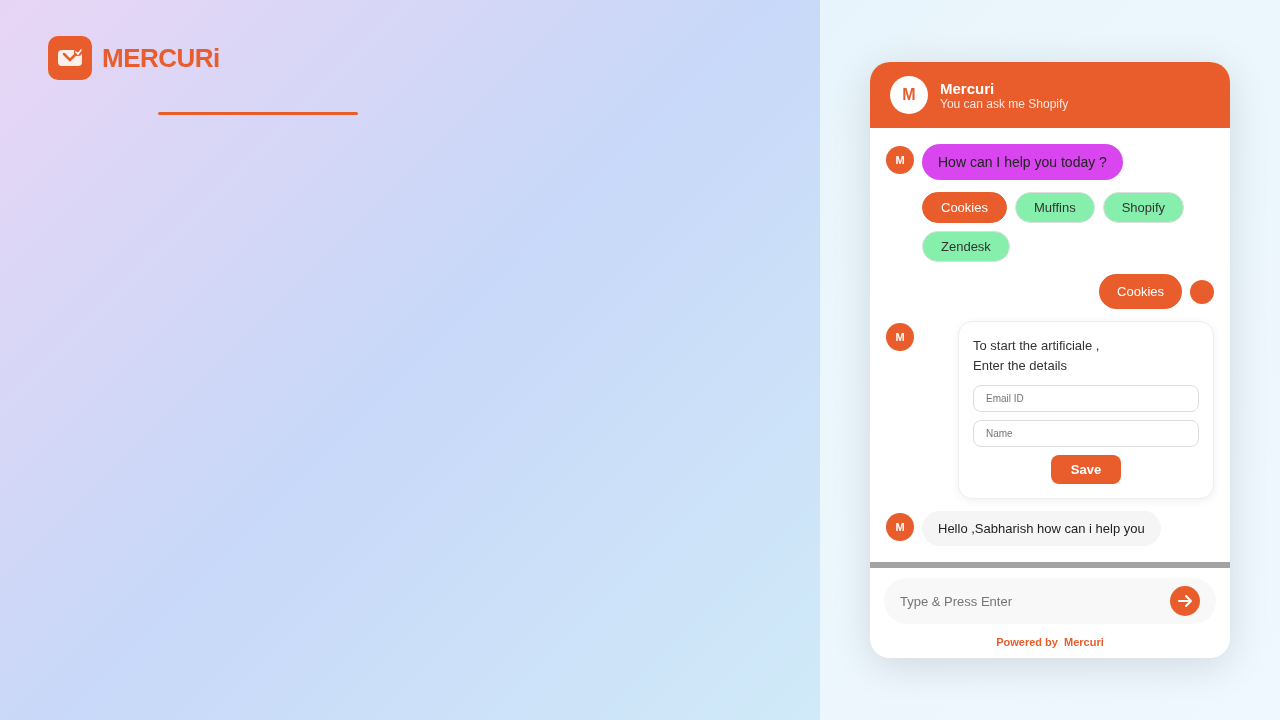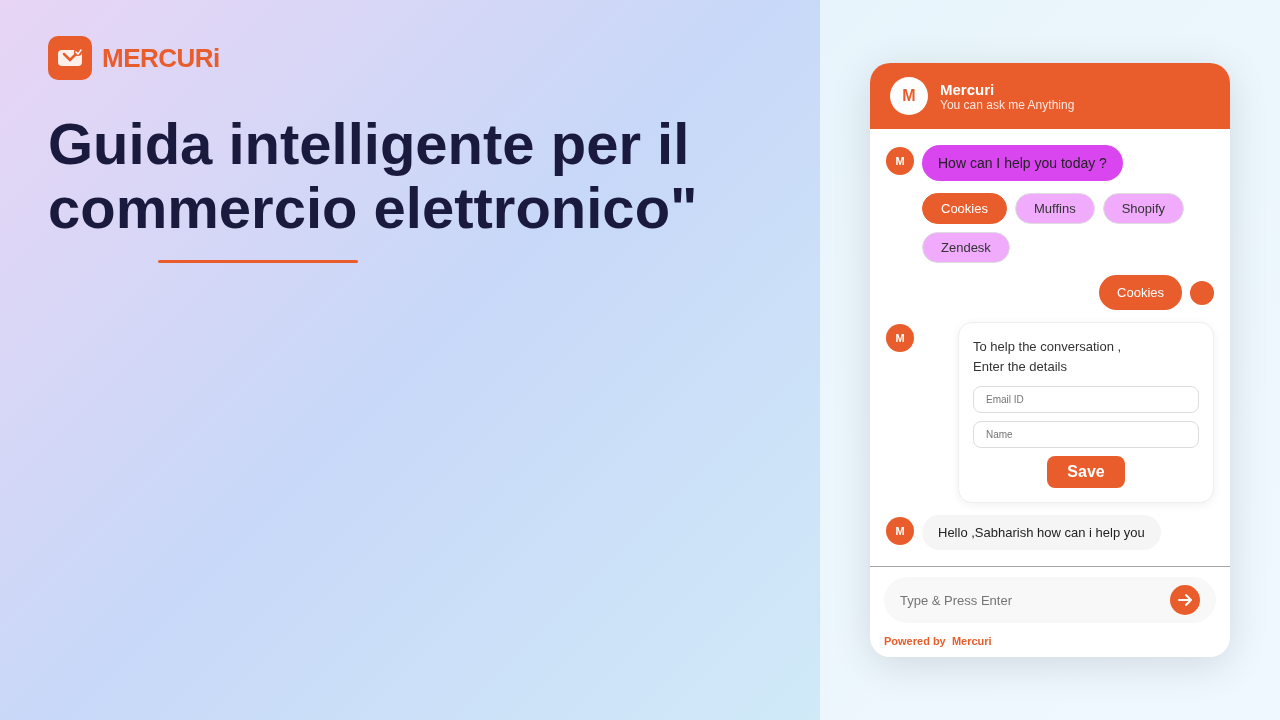--- a/index.html
+++ b/index.html
@@ -187,21 +187,21 @@
       margin-left: 36px;
     }
 
     .qr-btn {
       border-radius: 20px;
       padding: 7px 18px;
       font-size: 13px;
       font-weight: 500;
       cursor: pointer;
       border: 1.5px solid #ddd;
-      background: #f0abfc;
+      background: #86efac;
       color: #333;
     }
 
     .qr-btn.active {
       background: #e85d2b;
       color: #fff;
       border-color: #e85d2b;
     }
 
     
@@ -256,40 +256,40 @@
       margin-bottom: 8px;
       outline: none;
     }
 
     .form-save-btn {
       background: #e85d2b;
       color: #fff;
       border: none;
       border-radius: 8px;
       padding: 7px 20px;
-      font-size: 16px;
+      font-size: 13px;
       font-weight: 600;
       cursor: pointer;
       display: block;
       margin: 0 auto;
     }
 
     
     .hello-bubble {
       background: #f5f5f5;
       border-radius: 18px;
       padding: 10px 16px;
       font-size: 13px;
       color: #222;
     }
 
     
     .chat-footer {
       padding: 10px 14px;
-      border-top: 1px solid #a3a3a3;
+      border-top: 6px solid #a3a3a3;
     }
 
     .input-row {
       display: flex;
       align-items: center;
       background: #f8f8f8;
       border-radius: 24px;
       padding: 8px 16px;
       gap: 8px;
     }
@@ -310,21 +310,21 @@
       border-radius: 50%;
       display: flex;
       align-items: center;
       justify-content: center;
       cursor: pointer;
       border: none;
       flex-shrink: 0;
     }
 
     .powered-by {
-      text-align: left;
+      text-align: center;
       font-size: 11px;
       color: #999;
       margin-top: 12px;
     }
 
     .powered-by span {
       color: #e85d2b;
       font-weight: 700;
     }
   </style>
@@ -340,38 +340,37 @@
         <path d="M8 10 L14 16 L20 10" stroke="#e85d2b" stroke-width="2.5" stroke-linecap="round" fill="none"></path>
         <circle cx="22" cy="8" r="4" fill="#e85d2b"></circle>
         <path d="M20 8 L22 10 L25 6" stroke="white" stroke-width="1.5" stroke-linecap="round" fill="none"></path>
       </svg>
     </div>
     <div class="logo-text">
       <span>MERCUR</span><span style="color:#e85d2b;">i</span>
     </div>
   </div>
 
-  <h1 class="main-heading">Guida intelligente per il commercio elettronico"</h1>
 
   <div class="divider-line"></div>
 
 
 </div>
 
 <div class="right-panel">
 
   <div class="chat-widget">
 
     <div class="chat-header">
       <div class="chat-avatar">
         <span>M</span>
       </div>
       <div class="chat-header-info">
         <span class="chat-header-name">Mercuri</span>
-        <span class="chat-header-sub">You can ask me Anything</span>
+        <span class="chat-header-sub">You can ask me Shopify</span>
       </div>
     </div>
 
     <div class="chat-body">
 
       <div class="message-row">
         <div class="msg-avatar">
           <span>M</span>
         </div>
         <div class="bubble">How can I help you today ?</div>
@@ -388,21 +387,21 @@
         <div class="user-bubble">Cookies</div>
         <div class="user-dot"></div>
       </div>
 
       <div class="message-row">
         <div class="msg-avatar">
           <span>M</span>
         </div>
         <div class="form-card">
           <p>
-            <span>To help the conversation ,</span><br>
+            <span>To start the artificiale ,</span><br>
             <span>Enter the details</span>
           </p>
           <input class="form-input" type="text" placeholder="Email ID" style="">
           <input class="form-input" type="text" placeholder="Name" style="">
           <button class="form-save-btn">Save</button>
         </div>
       </div>
 
       <div class="message-row">
         <div class="msg-avatar">

